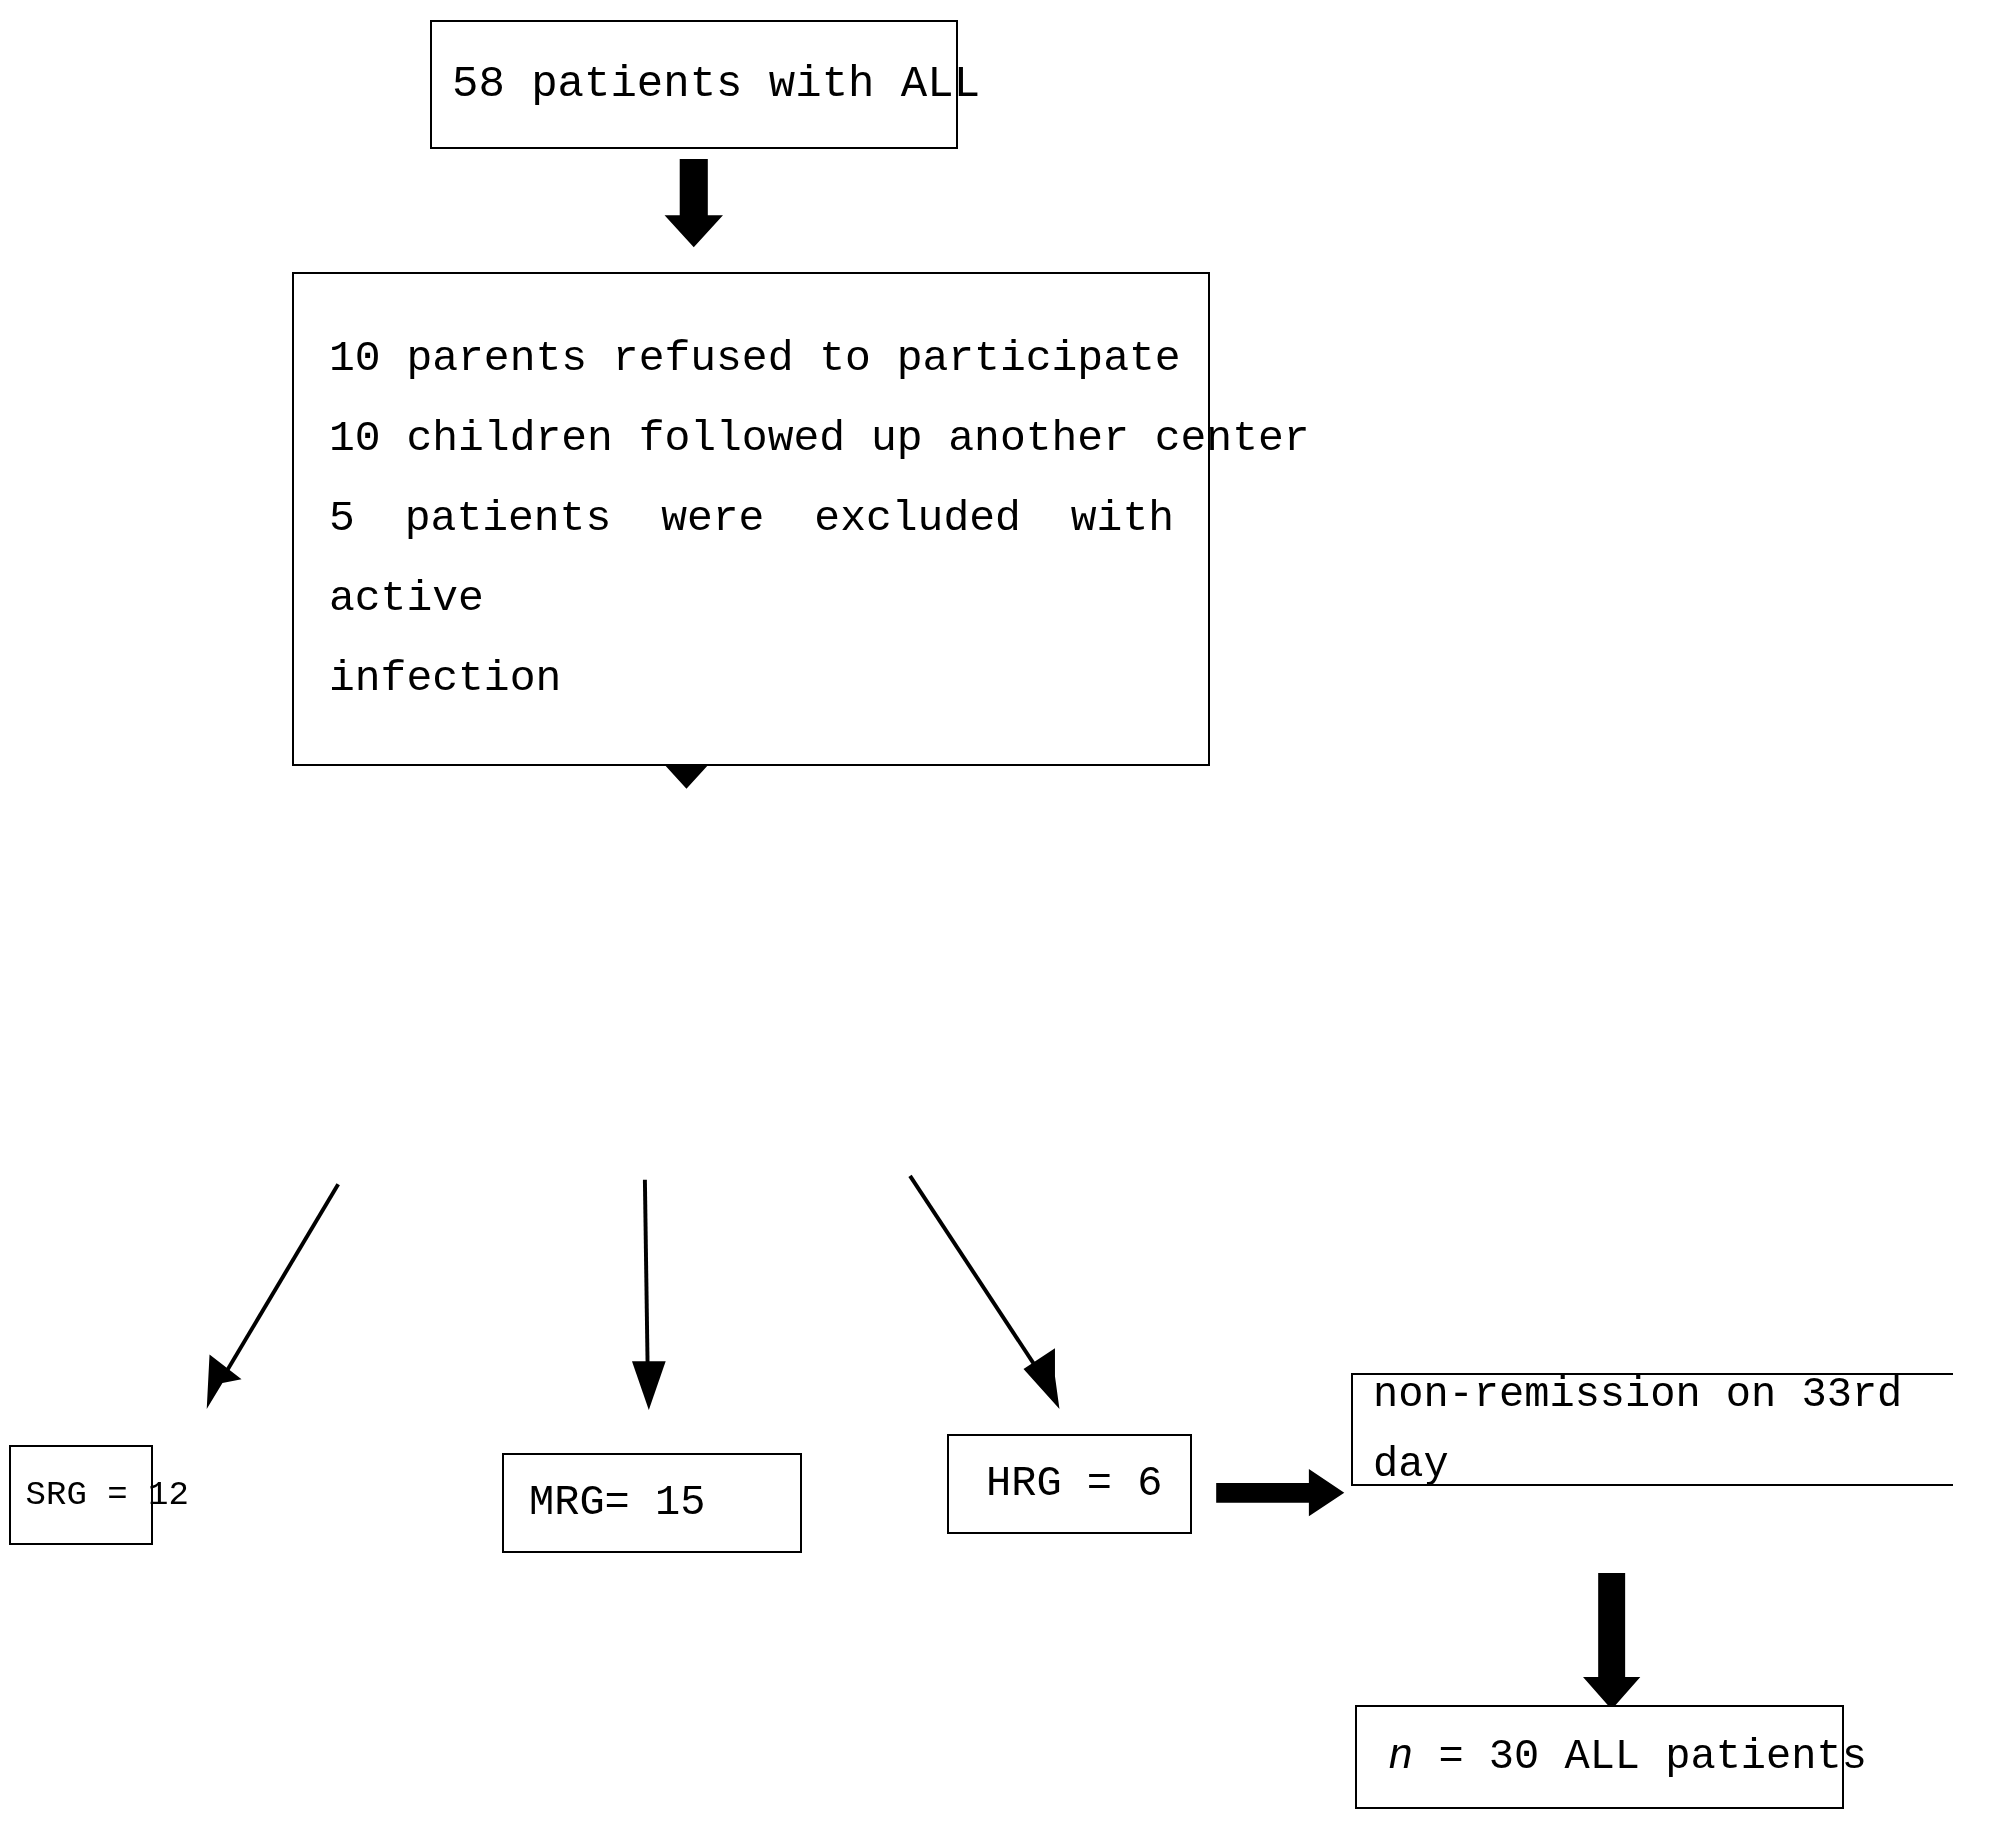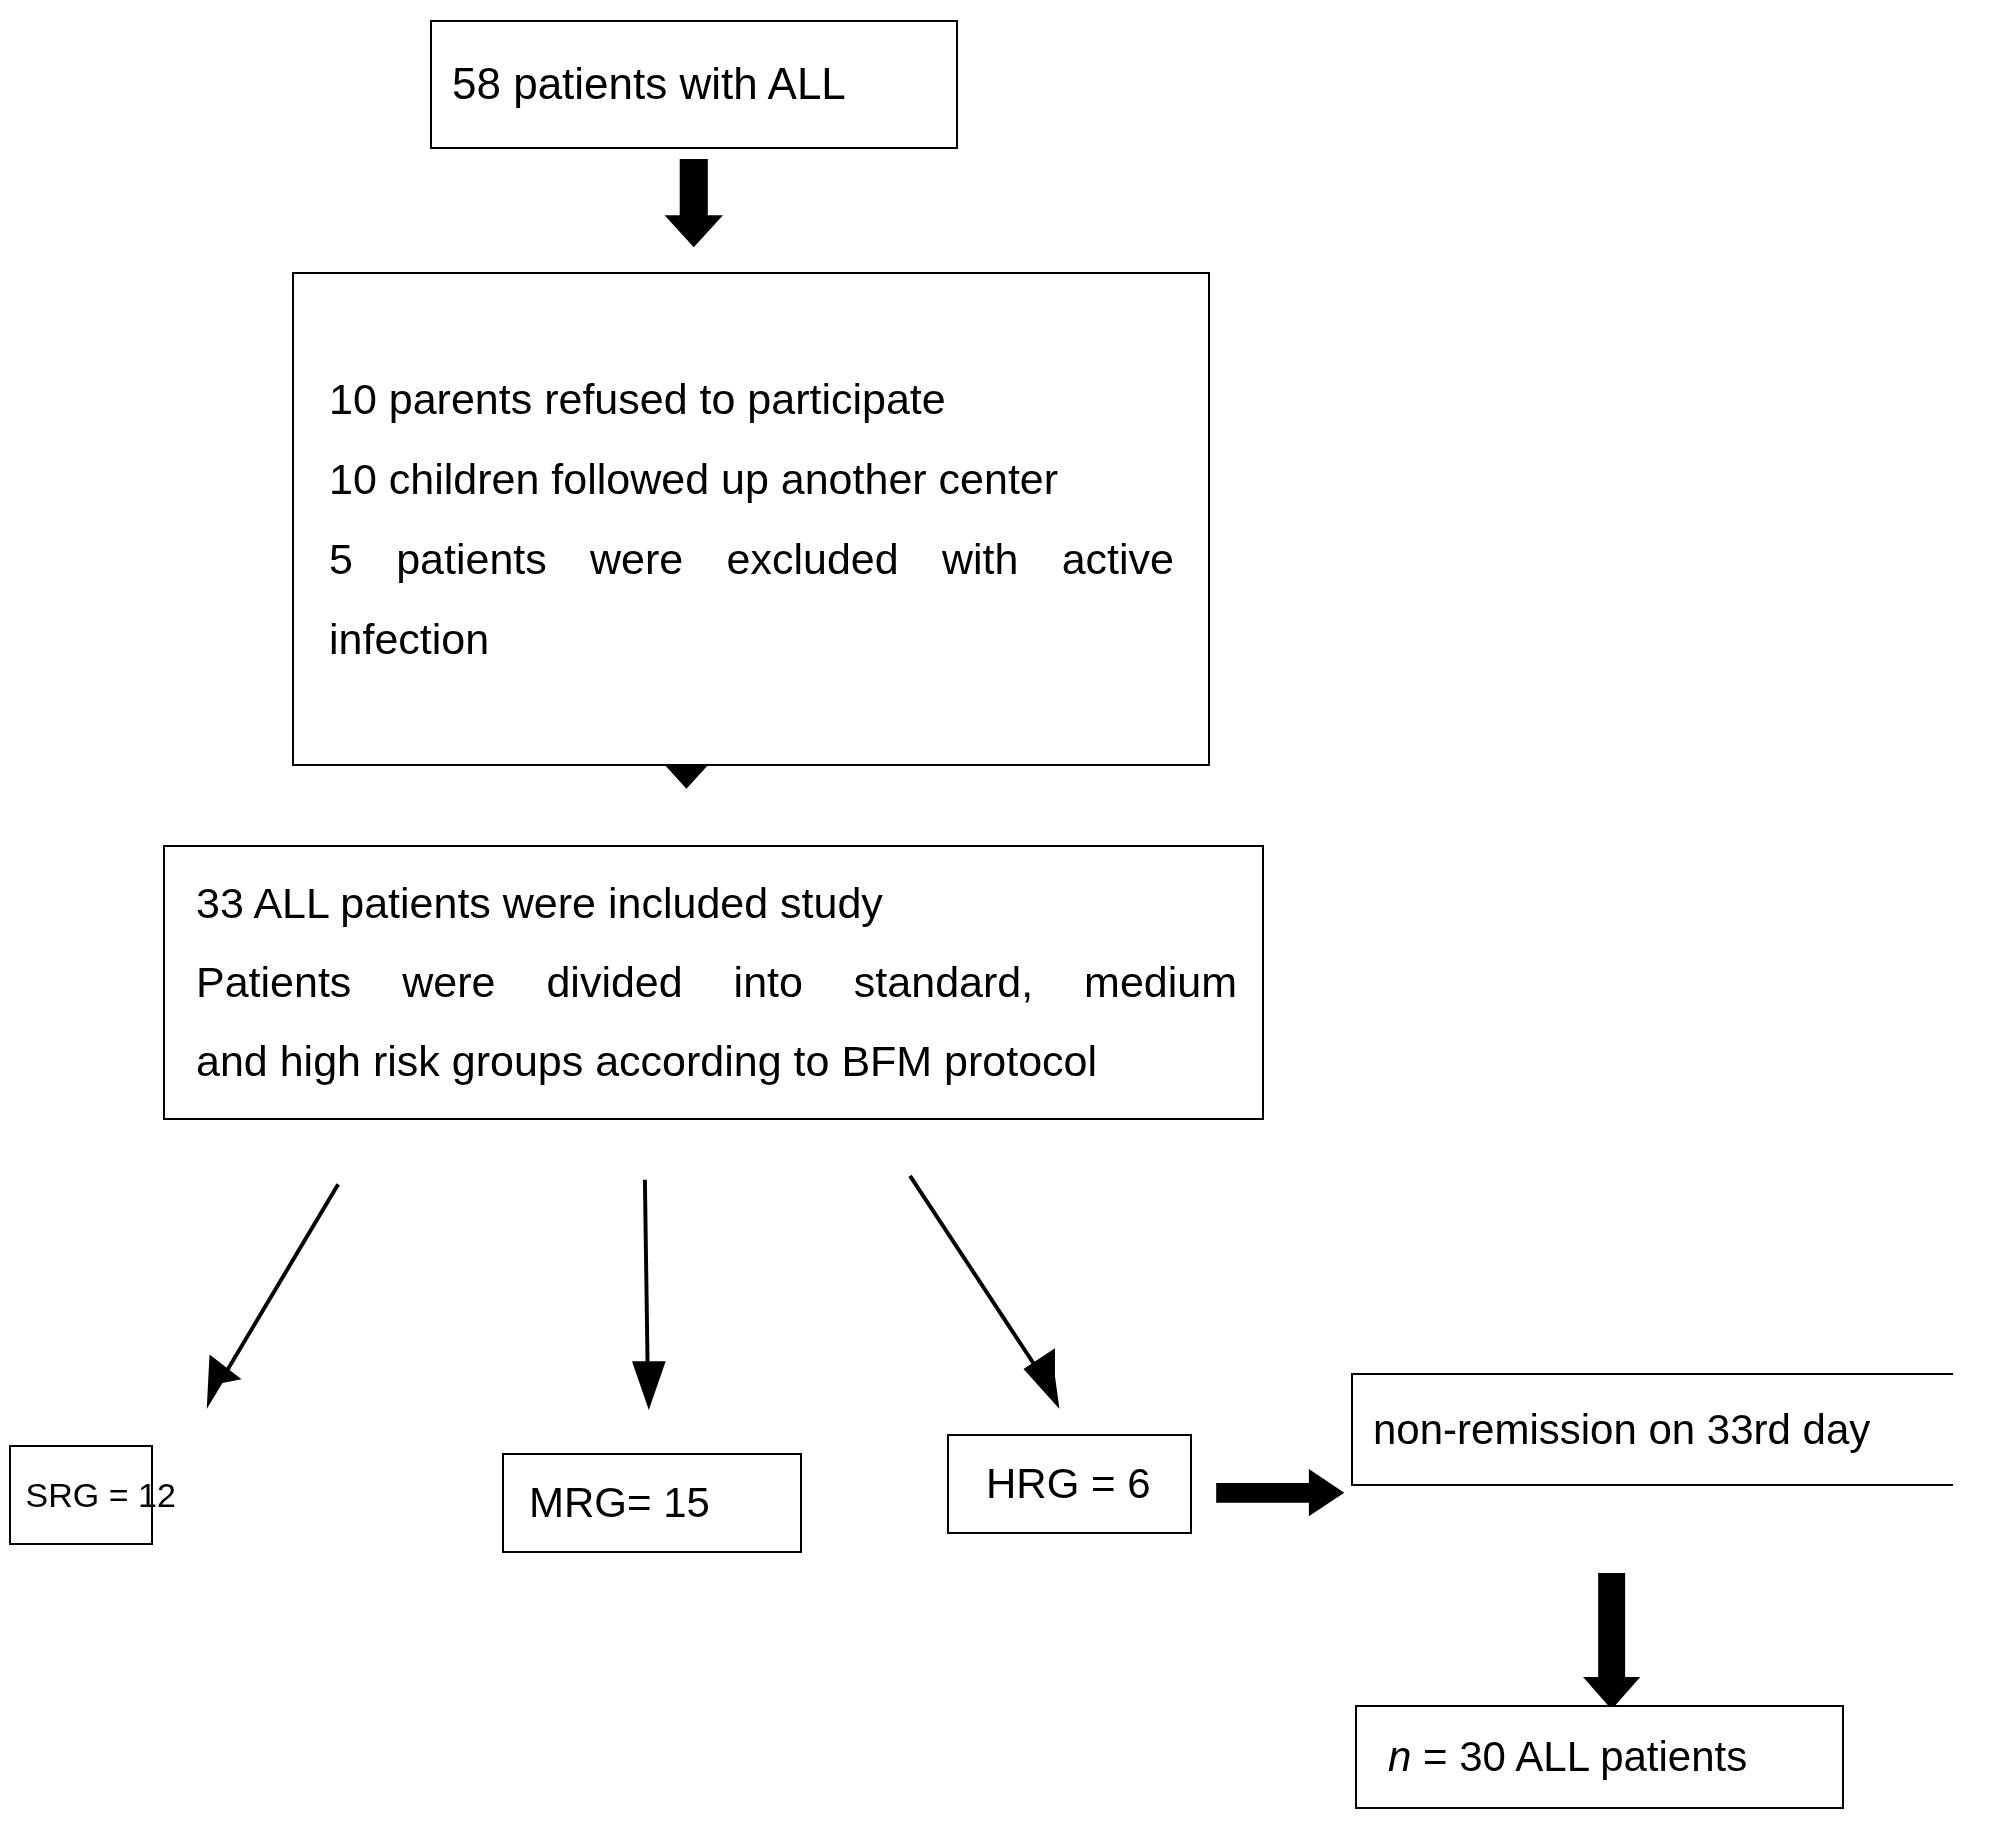--- a/index.html
+++ b/index.html
@@ -6,21 +6,21 @@
   html, body {
     margin: 0;
     padding: 0;
     background: #ffffff;
   }
   #canvas {
     position: relative;
     width: 1953px;
     height: 1832px;
     background: #ffffff;
-    font-family: Liberation Sans, sans-serif;
+    font-family: Liberation Mono, monospace;
     color: #000000;
     overflow: hidden;
   }
   .node {
     position: absolute;
     box-sizing: border-box;
     border: 2.8px solid #000000;
     background: #ffffff;
     display: flex;
     flex-direction: column;
@@ -130,25 +130,20 @@
     <span class="line">58 patients with ALL</span>
   </div>
 
   <div class="node justify" id="node-exclusions">
     <span class="line">10 parents refused to participate</span>
     <span class="line">10 children followed up another center</span>
     <span class="line just">5  patients  were  excluded  with  active</span>
     <span class="line last">infection</span>
   </div>
 
-  <div class="node justify" id="node-included">
-    <span class="line">33 ALL patients were included study</span>
-    <span class="line just">Patients  were  divided  into  standard,  medium</span>
-    <span class="line last">and high risk groups according to BFM protocol</span>
-  </div>
 
   <div class="node" id="node-srg">
     <span class="line">SRG = 12</span>
   </div>
 
   <div class="node" id="node-mrg">
     <span class="line">MRG= 15</span>
   </div>
 
   <div class="node" id="node-hrg">

